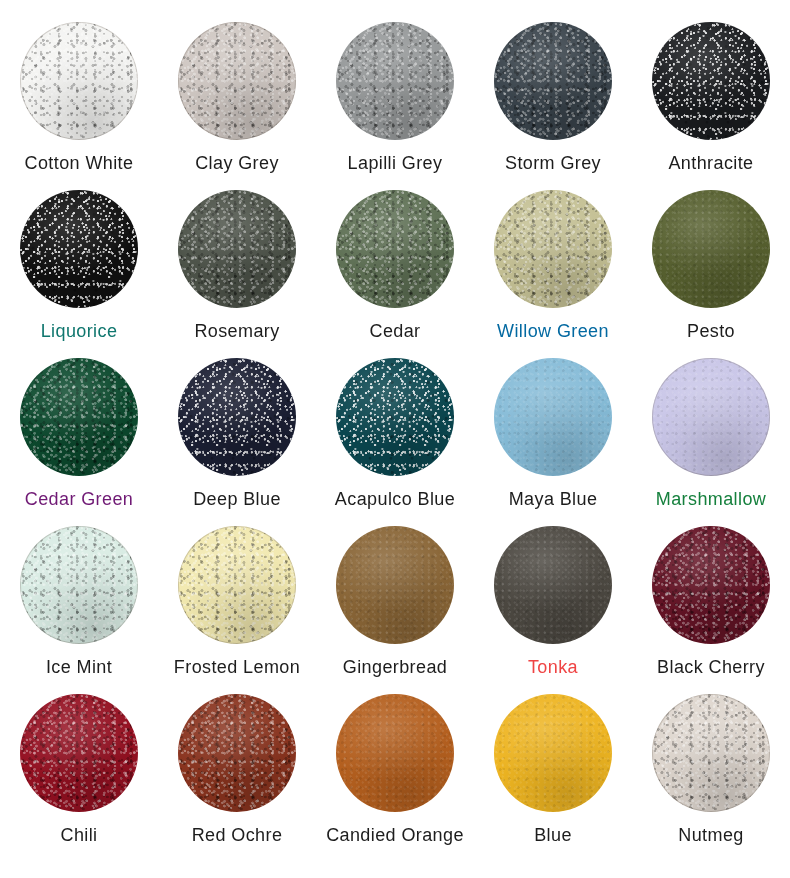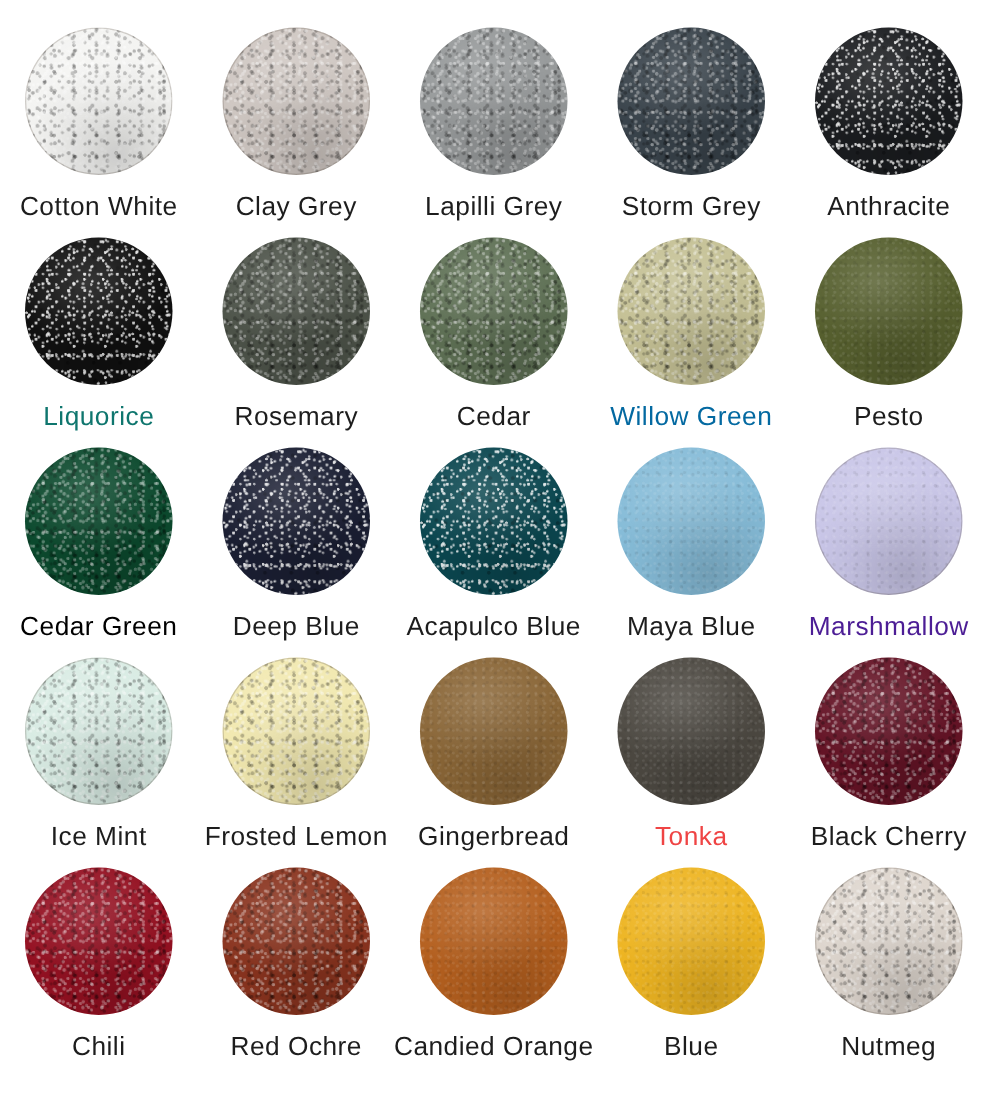--- a/index.html
+++ b/index.html
@@ -122,21 +122,21 @@
       radial-gradient(circle at 70% 40%, rgba(0,0,0,0.12) 0 1.1px, transparent 1.6px),
       radial-gradient(circle at 45% 75%, rgba(255,255,255,0.12) 0 0.9px, transparent 1.4px),
       radial-gradient(circle at 88% 82%, rgba(0,0,0,0.10) 0 1.0px, transparent 1.5px);
     background-size: 7px 7px, 9px 9px, 6px 6px, 11px 11px;
     opacity: 0.7;
   }
 
   .swatch-label {
     margin-top: 14px;
     font-family: "Liberation Sans", sans-serif;
-    font-size: 21px;
+    font-size: 18px;
     font-weight: 300;
     letter-spacing: 0.4px;
     color: #1d1d1d;
     text-align: center;
     line-height: 1.1;
     white-space: nowrap;
   }
 </style>
 </head>
 <body style="background: rgb(255, 255, 255);">
@@ -199,21 +199,21 @@
     <div class="swatch-cell">
       <div class="swatch-disc-wrap">
         <div class="swatch-disc is-smooth" title="Pesto" style="background-color: rgb(87, 96, 47);"></div>
       </div>
       <div class="swatch-label" style="color: rgb(29, 29, 29);">Pesto</div>
     </div>
     <div class="swatch-cell">
       <div class="swatch-disc-wrap">
         <div class="swatch-disc" title="Cedar Green" style="background-color: rgb(12, 74, 46);"></div>
       </div>
-      <div class="swatch-label" style="color: #000000;">Cedar Green</div>
+      <div class="swatch-label" style="color: #701a75;">Cedar Green</div>
     </div>
     <div class="swatch-cell">
       <div class="swatch-disc-wrap">
         <div class="swatch-disc is-sparkle" title="Deep Blue" style="background-color: rgb(27, 31, 51);"></div>
       </div>
       <div class="swatch-label" style="color: rgb(29, 29, 29);">Deep Blue</div>
     </div>
     <div class="swatch-cell">
       <div class="swatch-disc-wrap">
         <div class="swatch-disc is-sparkle" title="Acapulco Blue" style="background-color: rgb(11, 71, 80);"></div>
@@ -223,21 +223,21 @@
     <div class="swatch-cell">
       <div class="swatch-disc-wrap">
         <div class="swatch-disc is-smooth" title="Maya Blue" style="background-color: rgb(134, 188, 216);"></div>
       </div>
       <div class="swatch-label" style="color: rgb(29, 29, 29);">Maya Blue</div>
     </div>
     <div class="swatch-cell">
       <div class="swatch-disc-wrap">
         <div class="swatch-disc is-smooth is-pale" title="Marshmallow" style="background-color: rgb(201, 198, 232);"></div>
       </div>
-      <div class="swatch-label" style="color: #4c1d95;">Marshmallow</div>
+      <div class="swatch-label" style="color: #15803d;">Marshmallow</div>
     </div>
     <div class="swatch-cell">
       <div class="swatch-disc-wrap">
         <div class="swatch-disc is-pale" title="Ice Mint" style="background-color: rgb(217, 236, 228);"></div>
       </div>
       <div class="swatch-label" style="color: rgb(29, 29, 29);">Ice Mint</div>
     </div>
     <div class="swatch-cell">
       <div class="swatch-disc-wrap">
         <div class="swatch-disc is-pale" title="Frosted Lemon" style="background-color: rgb(242, 233, 176);"></div>

